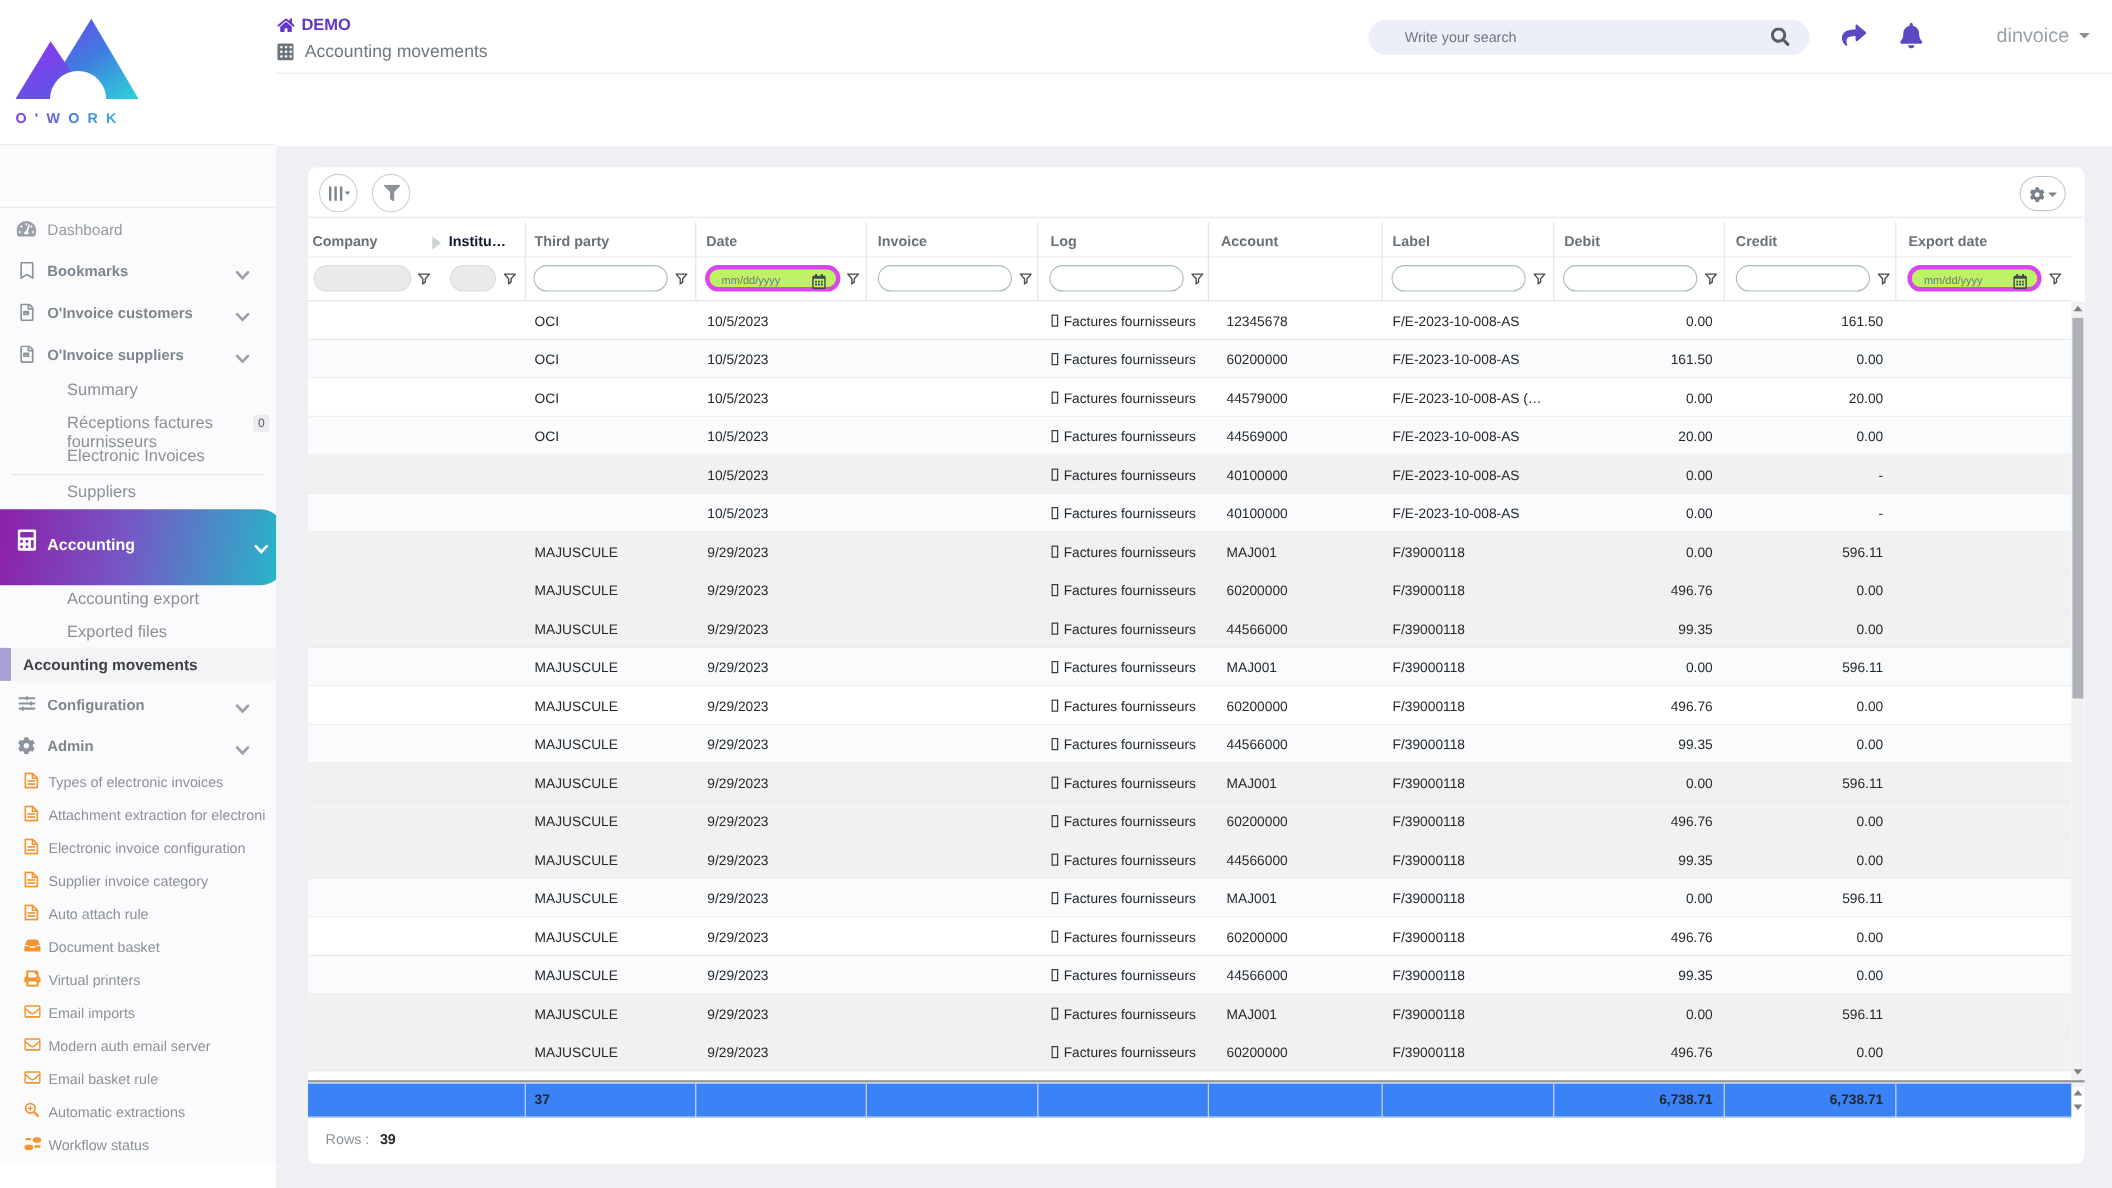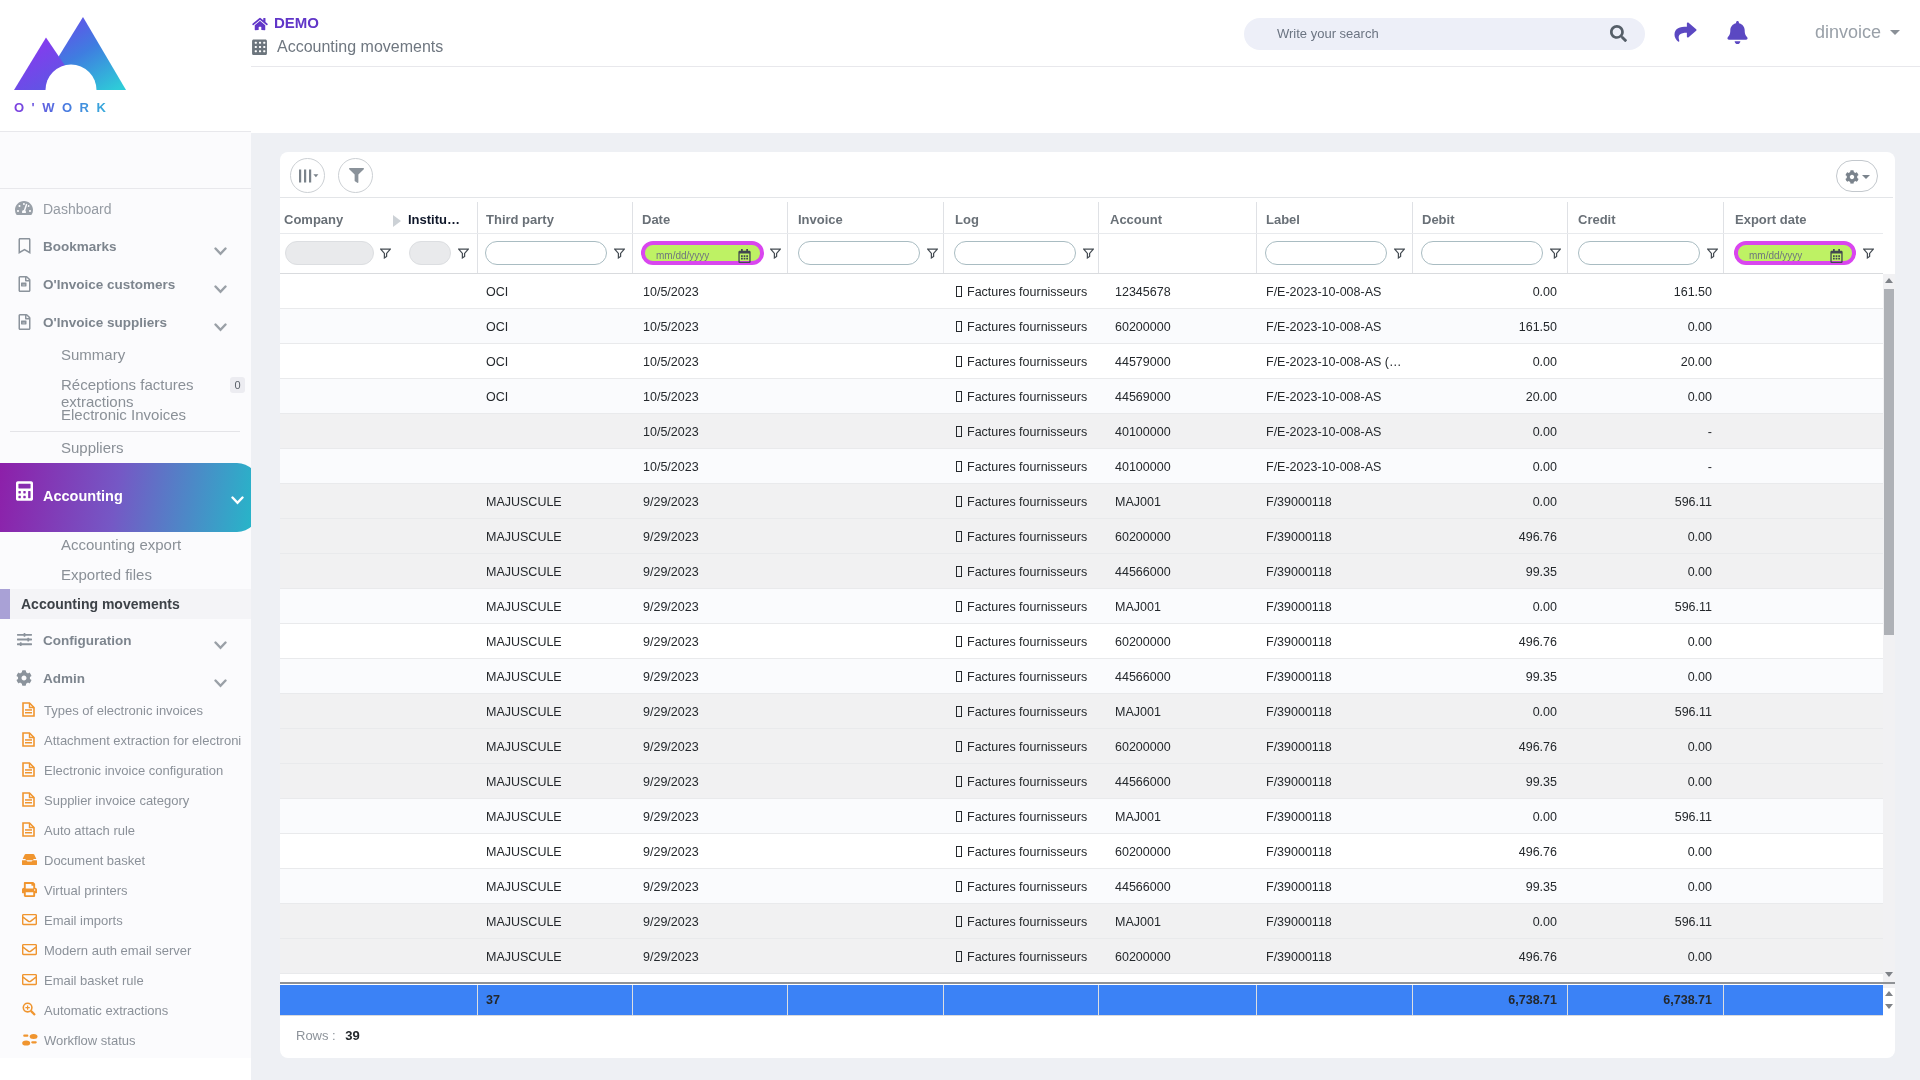--- a/index.html
+++ b/index.html
@@ -180,21 +180,21 @@
   <div class="srow" style="top:182px;height:30px">
     <span class="sicon"><svg width="13" height="16" viewBox="0 0 384 512">
           <path fill="#8b939c" d="M369.9 97.9L286 14C277 5 264.8-.1 252.1-.1H48C21.5 0 0 21.5 0 48v416c0 26.5 21.5 48 48 48h288c26.5 0 48-21.5 48-48V131.9c0-12.7-5.1-25-14.1-34zM332.1 128H256V51.9l76.1 76.1zM48 464V48h160v104c0 13.3 10.7 24 24 24h104v288H48zm208-240v96c0 8.8-7.2 16-16 16H96c-8.8 0-16-7.2-16-16v-96c0-8.8 7.2-16 16-16h144c8.8 0 16 7.2 16 16zm-48 56h-80v16h80v-16z"></path>
         </svg></span>
     <span class="stext sbold">O'Invoice suppliers</span>
     <span class="schev"><svg width="13" height="9" viewBox="0 0 13 9">
           <path fill="none" stroke="#9aa0a7" stroke-width="2.4" stroke-linecap="round" d="M1.5 1.5 L6.5 6.8 L11.5 1.5"></path>
         </svg></span>
   </div>
   <div class="sub" style="top:214px">Summary</div>
-  <div class="sub" style="top:244px">Réceptions factures extractions</div>
+  <div class="sub" style="top:244px">Réceptions factures fournisseurs</div>
   <div id="badge0">0</div>
   <div class="sub" style="top:274px">Electronic Invoices</div>
   <div id="subdiv"></div>
   <div class="sub" style="top:307px">Suppliers</div>
 
   <div id="acct">
     <span class="sicon" style="top:18px"><svg width="17" height="20" viewBox="0 0 448 512">
           <path fill="#fff" d="M400 0H48C22.4 0 0 22.4 0 48v416c0 25.6 22.4 48 48 48h352c25.6 0 48-22.4 48-48V48c0-25.6-22.4-48-48-48zM128 435.2c0 6.4-6.4 12.8-12.8 12.8H76.8c-6.4 0-12.8-6.4-12.8-12.8v-38.4c0-6.4 6.4-12.8 12.8-12.8h38.4c6.4 0 12.8 6.4 12.8 12.8v38.4zm0-128c0 6.4-6.4 12.8-12.8 12.8H76.8c-6.4 0-12.8-6.4-12.8-12.8v-38.4c0-6.4 6.4-12.8 12.8-12.8h38.4c6.4 0 12.8 6.4 12.8 12.8v38.4zm128 128c0 6.4-6.4 12.8-12.8 12.8h-38.4c-6.4 0-12.8-6.4-12.8-12.8v-38.4c0-6.4 6.4-12.8 12.8-12.8h38.4c6.4 0 12.8 6.4 12.8 12.8v38.4zm0-128c0 6.4-6.4 12.8-12.8 12.8h-38.4c-6.4 0-12.8-6.4-12.8-12.8v-38.4c0-6.4 6.4-12.8 12.8-12.8h38.4c6.4 0 12.8 6.4 12.8 12.8v38.4zm128 128c0 6.4-6.4 12.8-12.8 12.8h-38.4c-6.4 0-12.8-6.4-12.8-12.8V268.8c0-6.4 6.4-12.8 12.8-12.8h38.4c6.4 0 12.8 6.4 12.8 12.8v166.4zm0-256c0 6.4-6.4 12.8-12.8 12.8H76.8c-6.4 0-12.8-6.4-12.8-12.8V76.8C64 70.4 70.4 64 76.8 64h294.4c6.4 0 12.8 6.4 12.8 12.8v102.4z"></path>
         </svg></span>
     <span class="stext" style="top:25px">Accounting</span>

